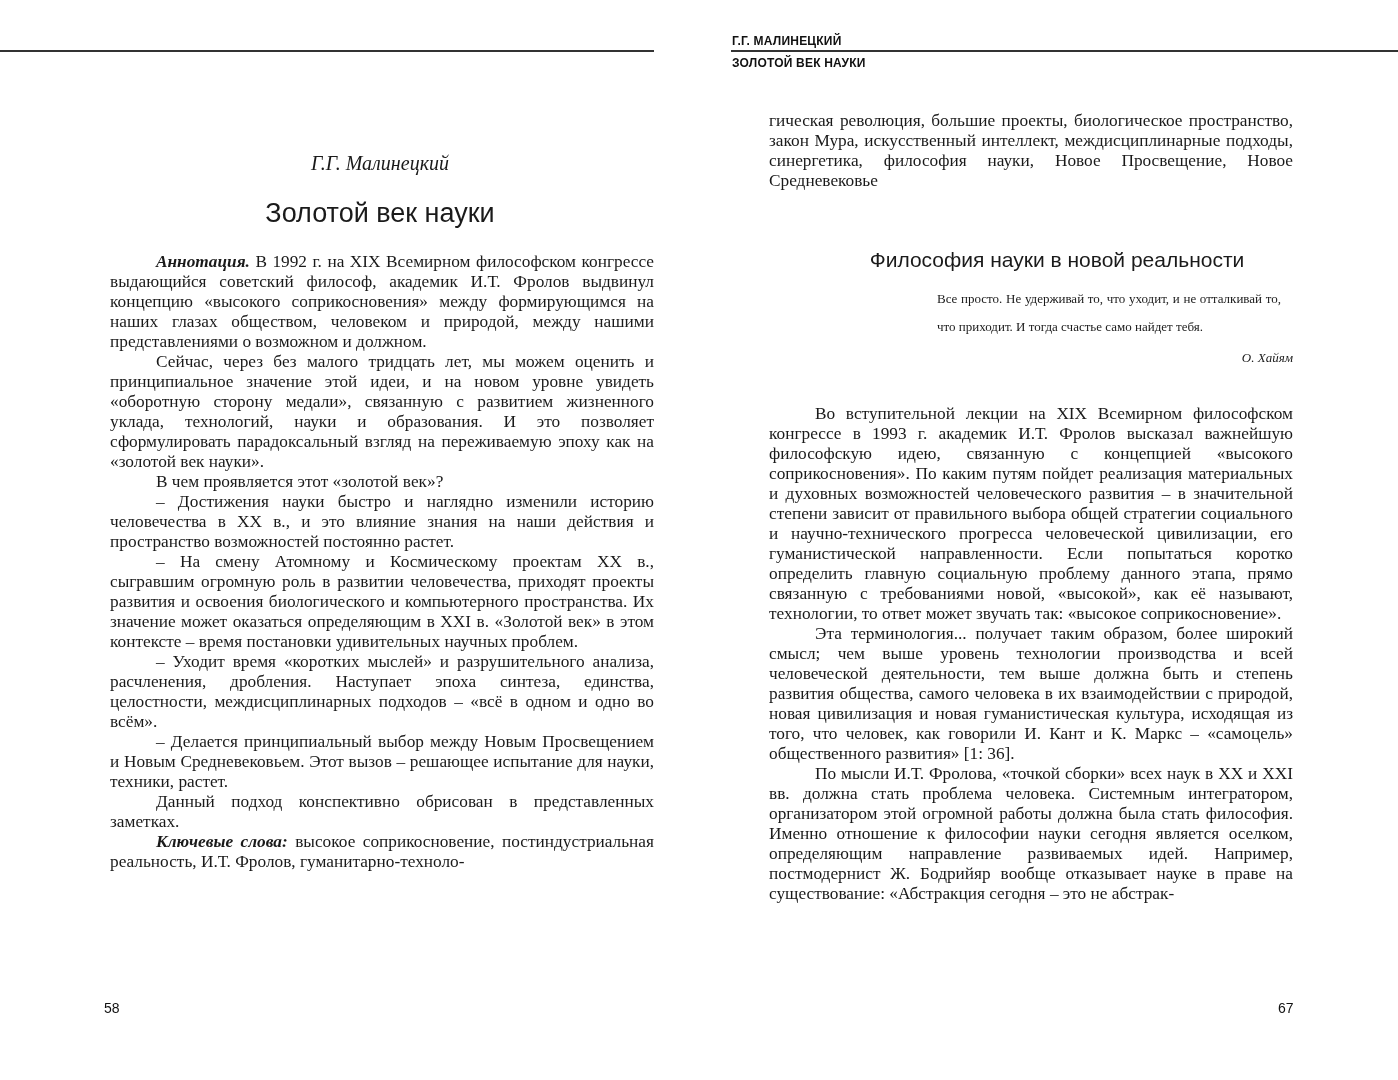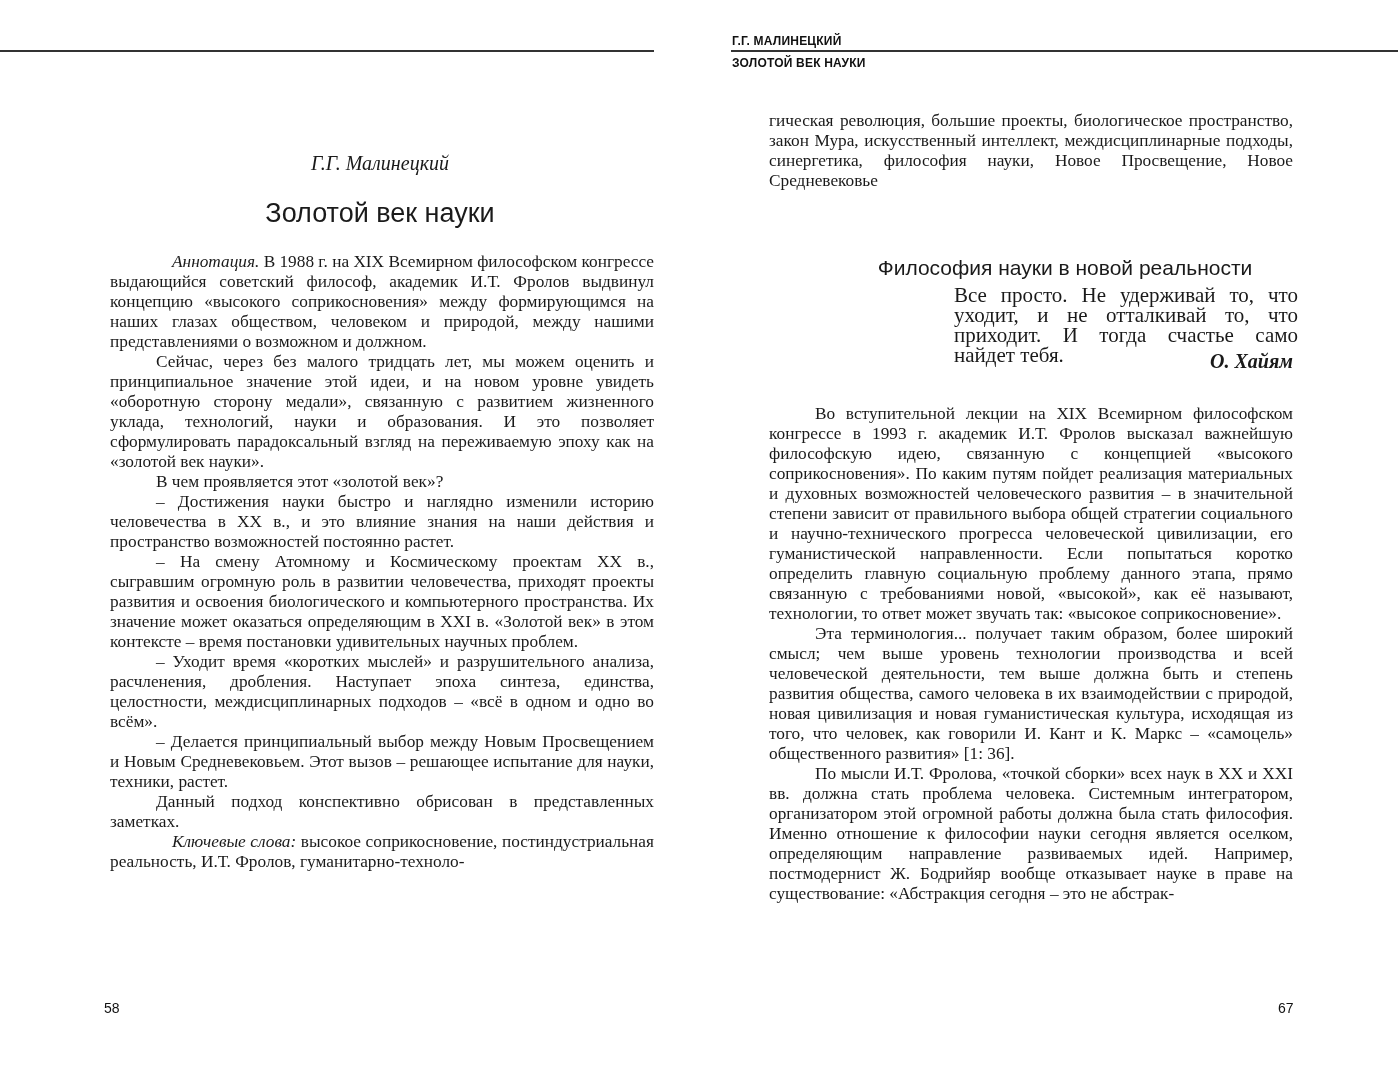--- a/index.html
+++ b/index.html
@@ -38,49 +38,49 @@
   .text-block {
     position: absolute; font-size: 17.3px; line-height: 20px; text-align: justify;
     hyphens: manual;
   }
   .left-body { left: 110px; width: 544px; top: 252px; }
   .right-body-top { left: 70px; width: 524px; top: 111px; }
   .right-body { left: 70px; width: 524px; top: 404px; }
 
   .text-block p { margin: 0; text-indent: 46px; }
   .text-block p.noindent { text-indent: 0; }
-  .bold-italic { font-weight: normal; font-style: italic; margin-left: 16px; }
+  .bold-italic { font-weight: bold; font-style: italic; }
 
   .epigraph {
-    position: absolute; left: 255px; width: 344px; top: 285px;
-    font-size: 21px; line-height: 20px; text-align: justify;
+    position: absolute; left: 238px; width: 344px; top: 285px;
+    font-size: 13px; line-height: 28px; text-align: justify;
   }
   .epigraph-source {
     position: absolute; left: 250px; width: 344px; top: 350px; text-align: right;
-    font-size: 20px; font-style: italic; font-weight: bold;
+    font-size: 13px; font-style: italic;
   }
 
   .page-number {
     position: absolute; top: 1000px; font-family: "Liberation Sans", "DejaVu Sans", sans-serif;
     font-size: 14px; color: #111;
   }
   .pn-left { left: 104px; }
   .pn-right { left: 579px; }
 </style>
 </head>
 <body>
 
 <div class="page page-left">
   <div class="rule rule-left"></div>
 
   <div class="author-line">Г.Г. Малинецкий</div>
   <h1 class="article-title" style="margin:0;">Золотой век науки</h1>
 
   <div class="text-block left-body">
-    <p><span class="bold-italic">Аннотация.</span><span> В 1988 г. на XIX Всемирном философском конгрессе выдающийся советский философ, академик И.Т. Фролов выдвинул концепцию «высокого соприкосновения» между формирующимся на наших глазах обществом, человеком и природой, между нашими представлениями о возможном и должном.</span></p>
+    <p><span class="bold-italic">Аннотация.</span><span> В 1992 г. на XIX Всемирном философском конгрессе выдающийся советский философ, академик И.Т. Фролов выдвинул концепцию «высокого соприкосновения» между формирующимся на наших глазах обществом, человеком и природой, между нашими представлениями о возможном и должном.</span></p>
     <p>Сейчас, через без малого тридцать лет, мы можем оценить и принципиальное значение этой идеи, и на новом уровне увидеть «оборотную сторону медали», связанную с развитием жизненного уклада, технологий, науки и образования. И это позволяет сформулировать парадоксальный взгляд на переживаемую эпоху как на «золотой век науки».</p>
     <p>В чем проявляется этот «золотой век»?</p>
     <p>– Достижения науки быстро и наглядно изменили историю человечества в XX в., и это влияние знания на наши действия и пространство возможностей постоянно растет.</p>
     <p>– На смену Атомному и Космическому проектам XX в., сыгравшим огромную роль в развитии человечества, приходят проекты развития и освоения биологического и компьютерного пространства. Их значение может оказаться определяющим в XXI в. «Золотой век» в этом контексте – время постановки удивительных научных проблем.</p>
     <p>– Уходит время «коротких мыслей» и разрушительного анализа, расчленения, дробления. Наступает эпоха синтеза, единства, целостности, междисциплинарных подходов – «всё в одном и одно во всём».</p>
     <p>– Делается принципиальный выбор между Новым Просвещением и Новым Средневековьем. Этот вызов – решающее испытание для науки, техники, растет.</p>
     <p>Данный подход конспективно обрисован в представленных заметках.</p>
     <p><span class="bold-italic">Ключевые слова:</span><span> высокое соприкосновение, постиндустриальная реальность, И.Т. Фролов, гуманитарно-техноло-</span></p>
   </div>
 
@@ -89,21 +89,21 @@
 
 <div class="page page-right">
   <div class="running-head rh-author">Г.Г. МАЛИНЕЦКИЙ</div>
   <div class="rule rule-right"></div>
   <div class="running-head rh-title">ЗОЛОТОЙ ВЕК НАУКИ</div>
 
   <div class="text-block right-body-top">
     <p class="noindent">гическая революция, большие проекты, биологическое пространство, закон Мура, искусственный интеллект, междисциплинарные подходы, синергетика, философия науки, Новое Просвещение, Новое Средневековье</p>
   </div>
 
-  <h2 class="section-title" style="margin:8px;font-weight:normal;">Философия науки в новой реальности</h2>
+  <h2 class="section-title" style="margin:0;font-weight:normal;">Философия науки в новой реальности</h2>
 
   <div class="epigraph">Все просто. Не удерживай то, что уходит, и не отталкивай то, что приходит. И тогда счастье само найдет тебя.</div>
   <div class="epigraph-source">О. Хайям</div>
 
   <div class="text-block right-body">
     <p>Во вступительной лекции на XIX Всемирном философском конгрессе в 1993 г. академик И.Т. Фролов высказал важнейшую философскую идею, связанную с концепцией «высокого соприкосновения». По каким путям пойдет реализация материальных и духовных возможностей человеческого развития – в значительной степени зависит от правильного выбора общей стратегии социального и научно-технического прогресса человеческой цивилизации, его гуманистической направленности. Если попытаться коротко определить главную социальную проблему данного этапа, прямо связанную с требованиями новой, «высокой», как её называют, технологии, то ответ может звучать так: «высокое соприкосновение».</p>
     <p>Эта терминология... получает таким образом, более широкий смысл; чем выше уровень технологии производства и всей человеческой деятельности, тем выше должна быть и степень развития общества, самого человека в их взаимодействии с природой, новая цивилизация и новая гуманистическая культура, исходящая из того, что человек, как говорили И. Кант и К. Маркс – «самоцель» общественного развития» [1: 36].</p>
     <p>По мысли И.Т. Фролова, «точкой сборки» всех наук в XX и XXI вв. должна стать проблема человека. Системным интегратором, организатором этой огромной работы должна была стать философия. Именно отношение к философии науки сегодня является оселком, определяющим направление развиваемых идей. Например, постмодернист Ж. Бодрийяр вообще отказывает науке в праве на существование: «Абстракция сегодня – это не абстрак-</p>
   </div>
 

